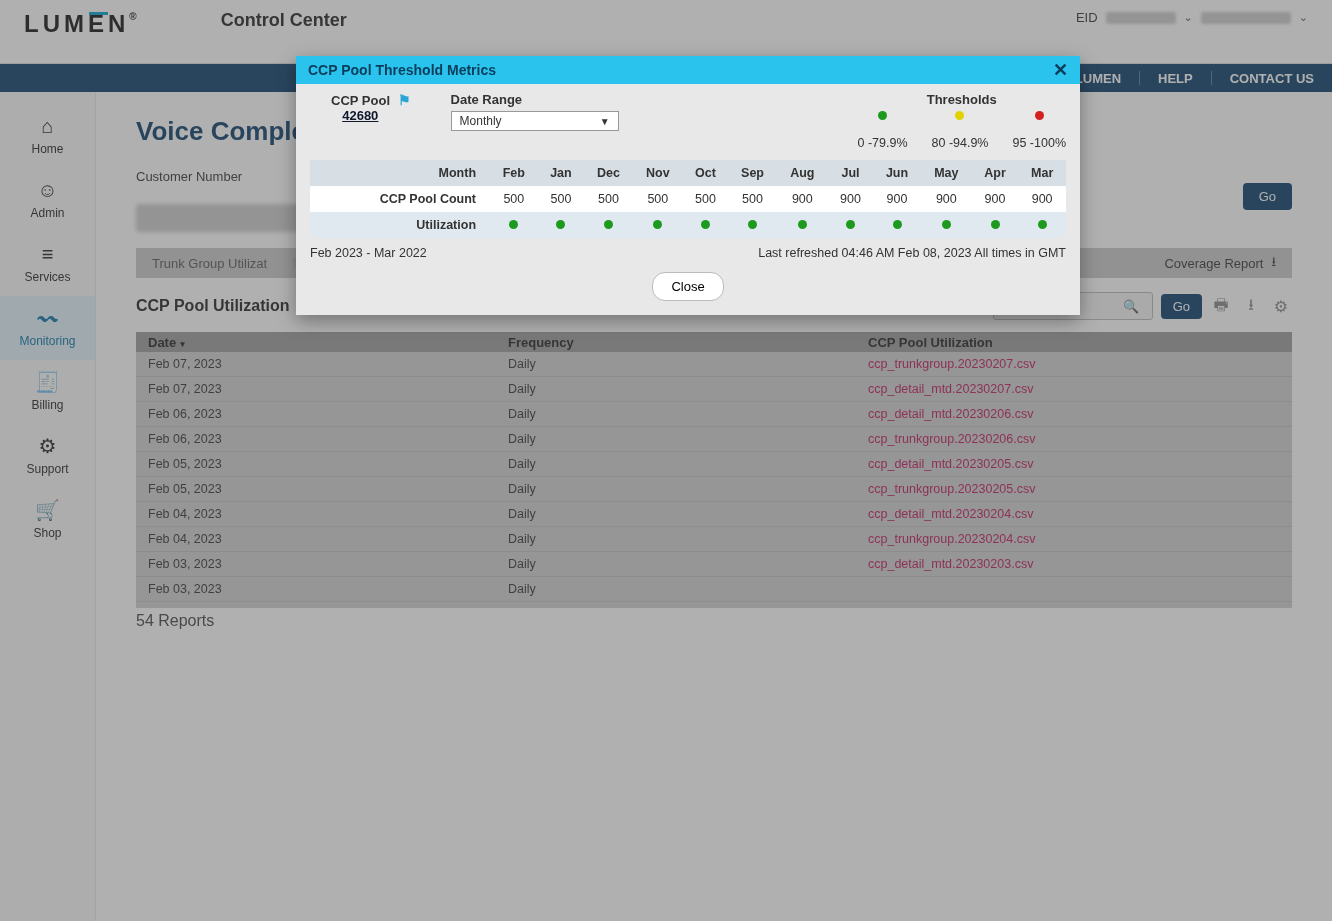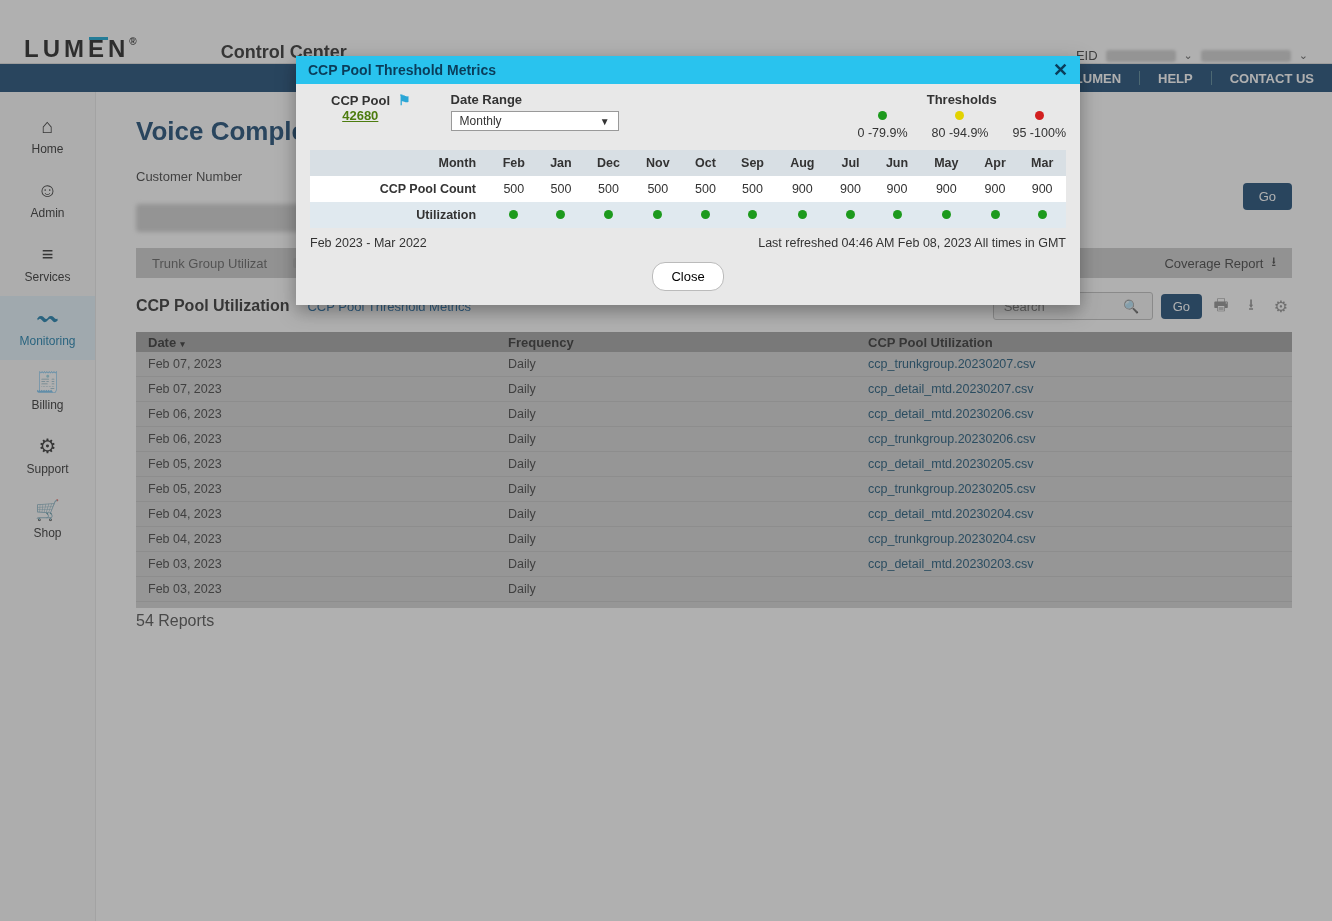--- a/index.html
+++ b/index.html
@@ -1,17 +1,17 @@
 <!DOCTYPE html>
 <html><head>
 <meta charset="utf-8">
 <style>
   * { box-sizing: border-box; margin: 0; padding: 0; }
   body { font-family: Arial, Helvetica, sans-serif; font-size: 13px; color: #333; background: #fff; width: 1332px; height: 921px; overflow: hidden; position: relative; }
-  .topbar { display:flex; align-items:flex-end; height:64px; padding:0 24px; border-bottom:1px solid #ddd; background:#fff; }
+  .topbar { display:flex; align-items:flex-start; height:64px; padding:10px 24px; border-bottom:1px solid #ddd; background:#fff; }
   .logo { font-size:24px; font-weight:700; letter-spacing:4px; color:#111; }
   .logo .e-accent { position:relative; }
   .logo .e-accent::before { content:""; position:absolute; top:2px; left:1px; right:0; height:3px; background:#00a0d2; }
   .app-title { margin-left:80px; font-size:18px; font-weight:700; color:#222; }
   .topbar-right { margin-left:auto; display:flex; align-items:center; gap:8px; color:#333; font-size:13px; }
   .chev { font-size:11px; color:#555; }
   .blur-pill { display:inline-block; width:70px; height:12px; background:#ccc; border-radius:3px; filter:blur(1.5px); }
   .menubar { background:#0a3d6b; color:#fff; height:28px; display:flex; align-items:center; justify-content:flex-end; padding:0 18px; font-size:13px; font-weight:600; gap:18px; }
   .menubar .divider { width:1px; height:14px; background:#7aa; opacity:.6; }
   .shell { display:flex; height:calc(921px - 54px - 28px); }
@@ -36,44 +36,44 @@
   .section-right { display:flex; align-items:center; gap:8px; }
   .search-wrap { display:flex; align-items:center; border:1px solid #bbb; background:#f5f5f5; border-radius:3px; height:28px; padding:0 8px 0 10px; width:160px; }
   .search-wrap input { border:none; background:transparent; outline:none; font-size:13px; width:120px; }
   .small-go { background:#0a3d6b; color:#fff; border:none; border-radius:4px; padding:5px 12px; font-size:13px; cursor:pointer; }
   .icon-btn { width:22px; height:22px; display:inline-flex; align-items:center; justify-content:center; color:#888; font-size:16px; cursor:pointer; }
   .table { margin-top:12px; border:0; }
   .thead { background:#9b9b9b; color:#222; font-weight:600; display:grid; grid-template-columns: 360px 360px 1fr 18px; height:20px; align-items:center; padding-left:12px; font-size:13px; }
   .thead .sort-ico { font-size:9px; margin-left:4px; }
   .tbody { max-height:256px; overflow-y:auto; position:relative; }
   .trow { display:grid; grid-template-columns: 360px 360px 1fr 18px; height:25px; align-items:center; padding-left:12px; background:#cfcfcf; border-bottom:1px solid #bfbfbf; font-size:12.5px; color:#333; }
-  .trow .link { color:#0c4a6e; cursor:pointer; }
+  .trow .link { color:#be185d; cursor:pointer; }
   .reports-count { font-size:16px; color:#444; margin-top:4px; }
   .tbody::-webkit-scrollbar { width:14px; }
   .tbody::-webkit-scrollbar-track { background:#eaeaea; }
   .tbody::-webkit-scrollbar-thumb { background:#b5b5b5; }
 
   
   .overlay { position:absolute; inset:0; background:rgba(80,80,80,0.45); }
   .modal { position:absolute; left:296px; top:56px; width:784px; background:#e8e8e8; box-shadow:0 6px 18px rgba(0,0,0,.35); }
   .modal-head { background:#29c3ee; color:#0a3d5a; height:28px; display:flex; align-items:center; justify-content:space-between; padding:0 12px; font-weight:700; font-size:14px; }
   .modal-close { color:#0a3d5a; font-size:18px; cursor:pointer; font-weight:700; }
   .modal-body { padding:8px 14px 14px; background:#e8e8e8; }
   .modal-top { display:flex; align-items:flex-start; gap:40px; }
   .ccp-label { font-size:13px; font-weight:600; color:#333;margin-left:21px; }
-  .ccp-val { font-size:13px; font-weight:600; color:#4d7c0f; text-align:center;text-decoration:underline; }
+  .ccp-val { font-size:13px; font-weight:600; color:#0f172a; text-align:center;text-decoration:underline; }
   .flag-ico { color:#2aa6d6; font-size:14px; margin-left:8px; }
   .daterange-wrap { }
   .daterange-label { font-size:13px; font-weight:600; margin-bottom:4px; }
   .select-box { width:168px; height:20px; border:1px solid #999; background:#fff; display:flex; align-items:center; justify-content:space-between; padding:0 8px; font-size:12px; cursor:pointer; }
   .select-box .tri { font-size:10px; }
   .thresholds { margin-left:auto; text-align:center; font-size:12.5px; }
   .thresholds-title { font-weight:600; margin-bottom:4px; font-size:13px; }
   .th-items { display:flex; gap:24px; justify-content:flex-end; }
-  .th-item { display:flex; flex-direction:column; align-items:center; gap:6px; }
+  .th-item { display:flex; flex-direction:column; align-items:center; gap:16px; }
   .dot { width:9px; height:9px; border-radius:50%; display:inline-block; }
   .dot.green { background:#1d9a1d; }
   .dot.yellow { background:#e2d200; }
   .dot.red { background:#d21f1f; }
   .mtable { width:100%; border-collapse:collapse; margin-top:10px; font-size:12.5px; }
   .mtable th, .mtable td { text-align:center; padding:6px 4px; }
   .mtable thead th { background:#d8dfe4; font-weight:700; }
   .mtable tbody tr:nth-child(1) td { background:#fff;margin-top:35px; }
   .mtable tbody tr:nth-child(2) td { background:#e0e9ef; }
   .mtable .rowhead { text-align:right; font-weight:700; padding-right:14px; }

